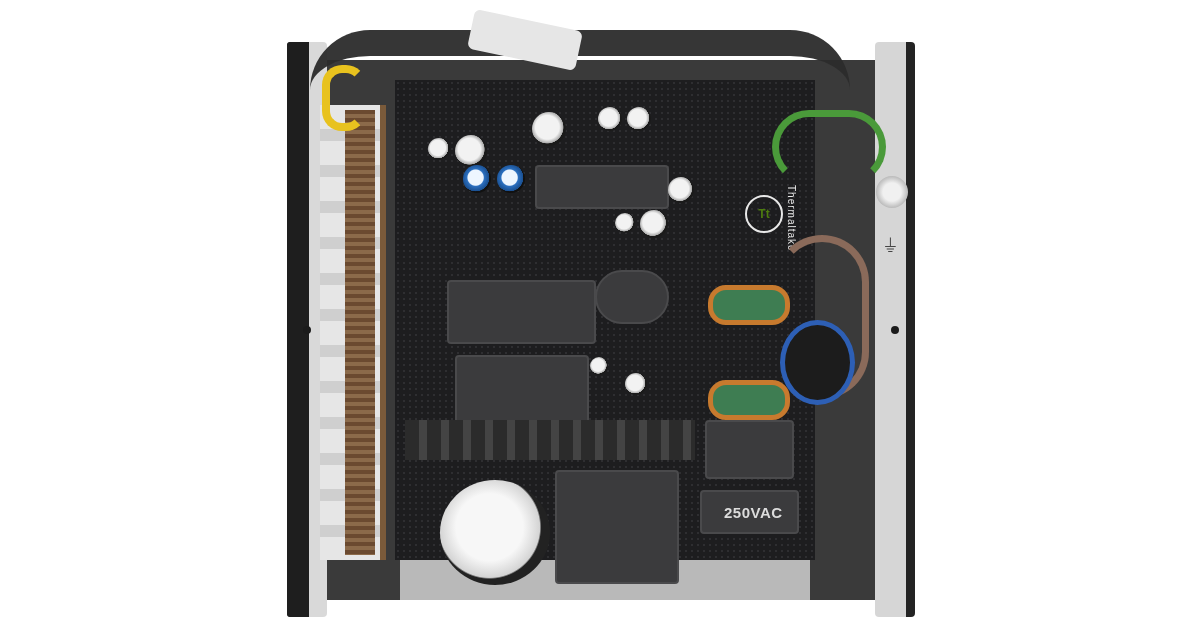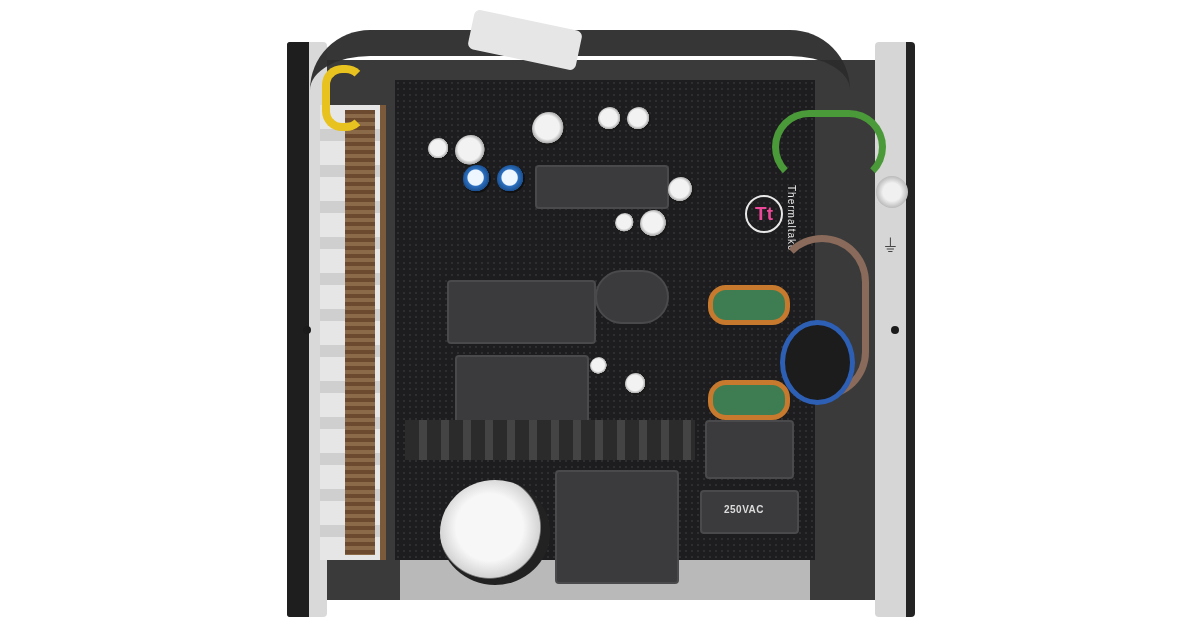--- a/index.html
+++ b/index.html
@@ -40,24 +40,24 @@
       background: #1d1d1f;
       background-image: radial-gradient(#2e2e31 1px, transparent 1px);
       background-size: 6px 6px;
     }
     .trans { background: #3b3b3d; border: 2px solid #4a4a4c; border-radius: 4px; }
     .coil-ring { border-radius: 18px; border: 5px solid #c77a2e; background: #3e7d52; }
     .cap-big { border-radius: 50%; background: radial-gradient(circle at 45% 45%, #f7f7f7 0 40%, #d4d4d4 60%, #222 62%, #222 100%); }
     .cap-small { border-radius: 50%; background: radial-gradient(circle at 45% 45%, #f2f2f2 0 45%, #aaa 60%, #1a1a1a 62%); }
     .cap-blue { border-radius: 50%; background: radial-gradient(circle at 45% 45%, #eef6ff 0 35%, #2b6fbf 40%, #1a4f90 62%, #111 64%); }
     .heatsink-bar { background: repeating-linear-gradient(90deg, #2b2b2b 0 14px, #444 14px 22px); }
-    .label-text { color: #dcdcdc; font-size: 10px; font-weight: bold; letter-spacing: 0.5px; }
+    .label-text { color: #dcdcdc; font-size: 15px; font-weight: bold; letter-spacing: 0.5px; }
     .brand { color: #e9e9e9; font-size: 10px; writing-mode: vertical-rl; letter-spacing: 1px; }
-    .tt-logo { width: 34px; height: 34px; border-radius: 50%; border: 2px solid #e8e8e8; color: #ec4899;
-      font-weight: bold; font-size: 19px; display: flex; align-items: center; justify-content: center; }
+    .tt-logo { width: 34px; height: 34px; border-radius: 50%; border: 2px solid #e8e8e8; color: #4d7c0f;
+      font-weight: bold; font-size: 12px; display: flex; align-items: center; justify-content: center; }
     .ground { color: #444; font-size: 18px; }
   </style>
 </head>
 <body>
 
 <div class="abs case-back"></div>
 <div class="abs case-left"></div>
 <div class="abs case-left-lip"></div>
 <div class="abs hole" style="left:303px;top:326px"></div>
 <div class="abs case-right"></div>

